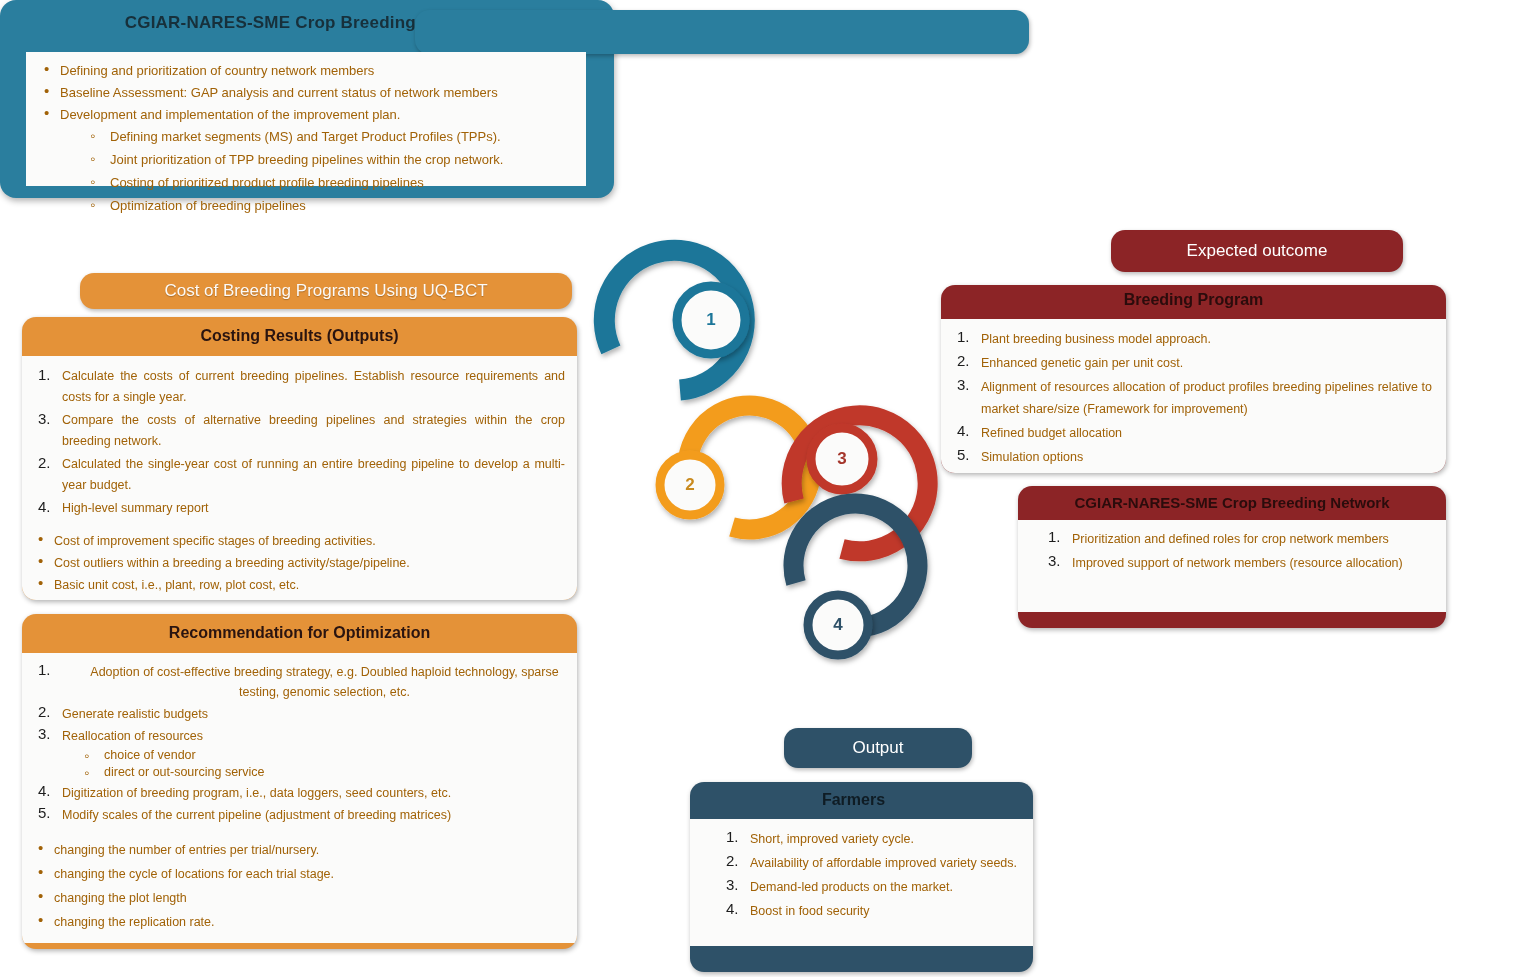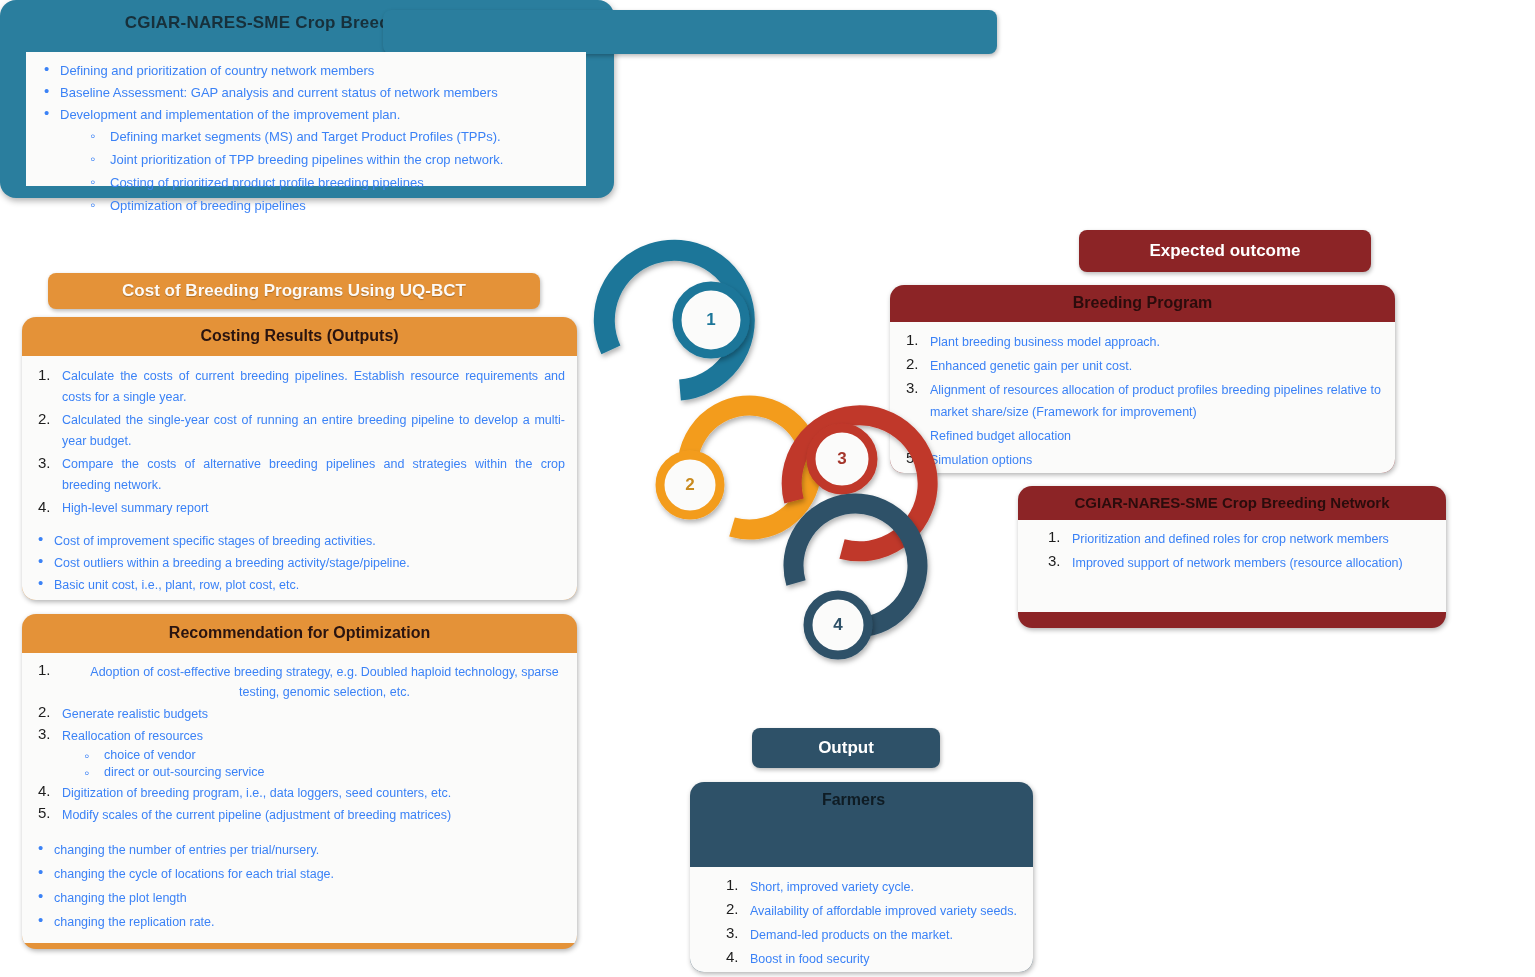--- a/index.html
+++ b/index.html
@@ -9,26 +9,27 @@
     font-family:"Liberation Sans", sans-serif;
     overflow:hidden;
     position:relative;
   }
   .canvas{position:absolute;left:0;top:0;width:1535px;height:977px;}
 
   
   .pill{
     position:absolute;
     display:flex;align-items:center;justify-content:center;
-    border-radius:8px;
-    font-weight:bold;
+    border-radius:14px;
+    font-weight:normal;
     color:#ffffff;
     box-shadow:1px 2px 4px rgba(0,0,0,.28);
     text-align:center;
     line-height:1.1;
+    margin-left:32px;
   }
   .panel{
     position:absolute;
     border-radius:14px;
     box-shadow:1px 2px 5px rgba(0,0,0,.30);
     overflow:hidden;
     display:flex;flex-direction:column;
   }
   .panel .phead{
     text-align:center;
@@ -38,21 +39,21 @@
     flex:0 0 auto;
   }
   .panel .pbody{
     background:#fbfbfa;
     flex:1 1 auto;
     box-sizing:border-box;
   }
   .panel .pfoot{flex:0 0 auto;}
 
   ol,ul{margin:0;padding:0;list-style:none;}
-  li{position:relative;color:#3b82f6;}
+  li{position:relative;color:#a16207;}
 
   
   ol.num > li{
     padding-left:30px;
     margin-bottom:2px;
   }
   ol.num > li::before{
     content:attr(data-n);
     position:absolute;left:6px;top:-2px;
     font-size:15px;
@@ -124,42 +125,42 @@
   #panel-reco ol.num > li.indent{padding-left:52px;text-align:center;}
   #panel-reco ol.num > li.indent::before{left:6px;}
   #panel-reco ul.hollow{margin:2px 0 4px 46px;}
   #panel-reco ul.bul{margin-top:14px;}
   #panel-reco ul.bul > li{line-height:22px;}
   #red-pill{
     left:1079px;top:230px;width:292px;height:42px;
     background:#8C2426;font-size:17px;color:#ffffff;
   }
   #panel-breeding{
-    left:890px;top:285px;width:505px;height:188px;background:#8C2426;
+    left:941px;top:285px;width:505px;height:188px;background:#8C2426;justify-content:center;
   }
   #panel-breeding .phead{font-size:16px;color:#2b0c0c;padding:9px 0 10px 0;}
   #panel-breeding .pbody{padding:9px 14px 6px 10px;font-size:12.5px;}
   #panel-breeding ol.num > li{line-height:22px;text-align:justify;}
 
   #panel-cgiar{
     left:1018px;top:486px;width:428px;height:142px;background:#8C2426;
   }
   #panel-cgiar .phead{font-size:15px;color:#2b0c0c;padding:8px 0 9px 0;}
   #panel-cgiar .pbody{padding:8px 14px 6px 24px;font-size:12.5px;}
   #panel-cgiar .pfoot{height:16px;}
   #panel-cgiar ol.num > li{line-height:22px;text-align:justify;}
   #navy-pill{
     left:752px;top:728px;width:188px;height:40px;
     background:#2E5168;font-size:17px;color:#ffffff;
   }
   #panel-farmers{
     left:690px;top:782px;width:343px;height:190px;background:#2E5168;
   }
   #panel-farmers .phead{font-size:16px;color:#0f1c24;padding:9px 16px 10px 0;}
-  #panel-farmers .pbody{padding:9px 1px 6px 30px;font-size:12.5px;margin-top:48px;}
+  #panel-farmers .pbody{padding:9px 1px 6px 30px;font-size:12.5px;}
   #panel-farmers .pfoot{height:26px;}
   #panel-farmers ol.num > li{line-height:22px;}
 
   
   #spiral{
     position:absolute;left:570px;top:225px;width:400px;height:475px;
     z-index:1;
   }
   .numlbl{
     position:absolute;
@@ -192,22 +193,22 @@
     </div>
   </div>
 
   <div class="pill" id="orange-pill">Cost of Breeding Programs Using UQ-BCT</div>
 
   <div class="panel" id="panel-costing">
     <div class="phead">Costing Results (Outputs)</div>
     <div class="pbody">
       <ol class="num">
         <li data-n="1.">Calculate the costs of current breeding pipelines. Establish resource requirements and costs for a single year.</li>
+        <li data-n="3.">Compare the costs of alternative breeding pipelines and strategies within the crop breeding network.</li>
         <li data-n="2.">Calculated the single-year cost of running an entire breeding pipeline to develop a multi-year budget.</li>
-        <li data-n="3.">Compare the costs of alternative breeding pipelines and strategies within the crop breeding network.</li>
         <li data-n="4.">High-level summary report</li>
       </ol>
       <ul class="bul">
         <li>Cost of improvement specific stages of breeding activities.</li>
         <li>Cost outliers within a breeding a breeding activity/stage/pipeline.</li>
         <li>Basic unit cost, i.e., plant, row, plot cost, etc.</li>
       </ul>
     </div>
 
   </div>

